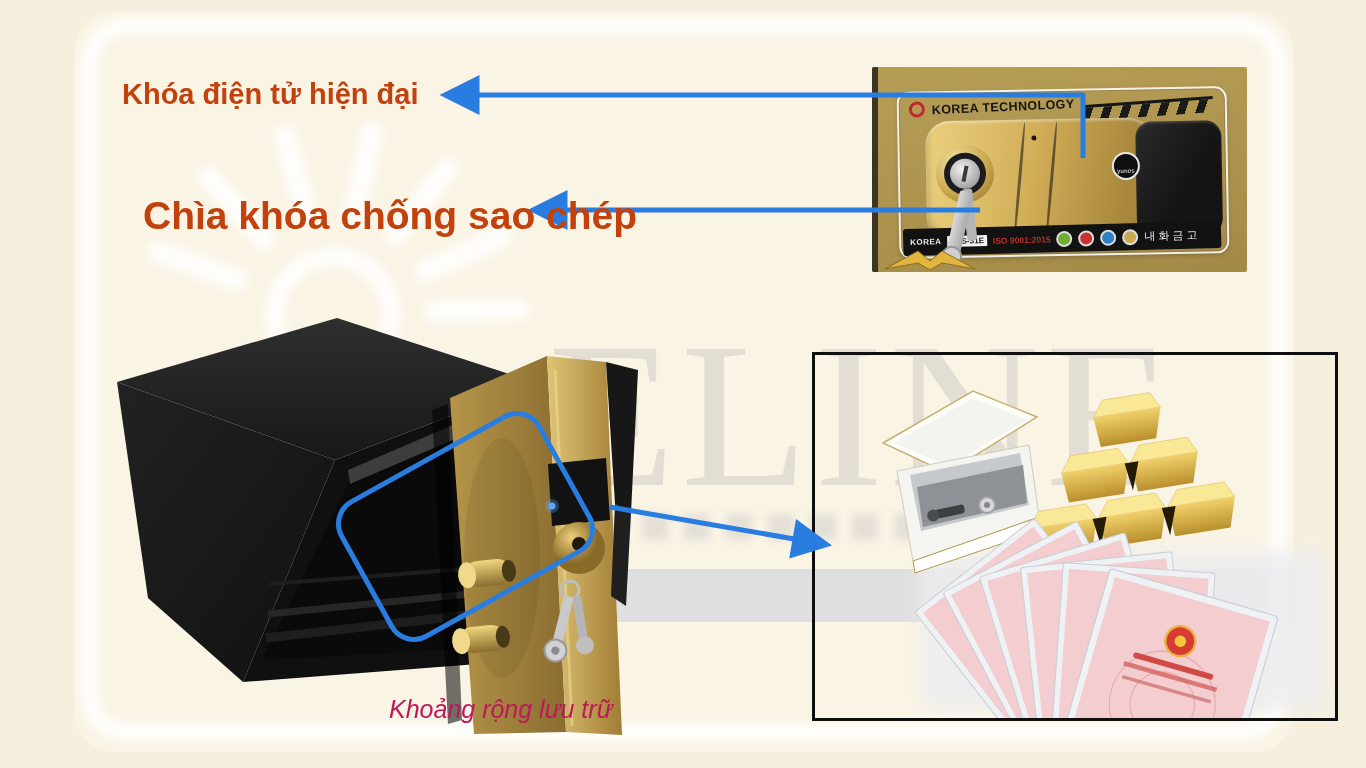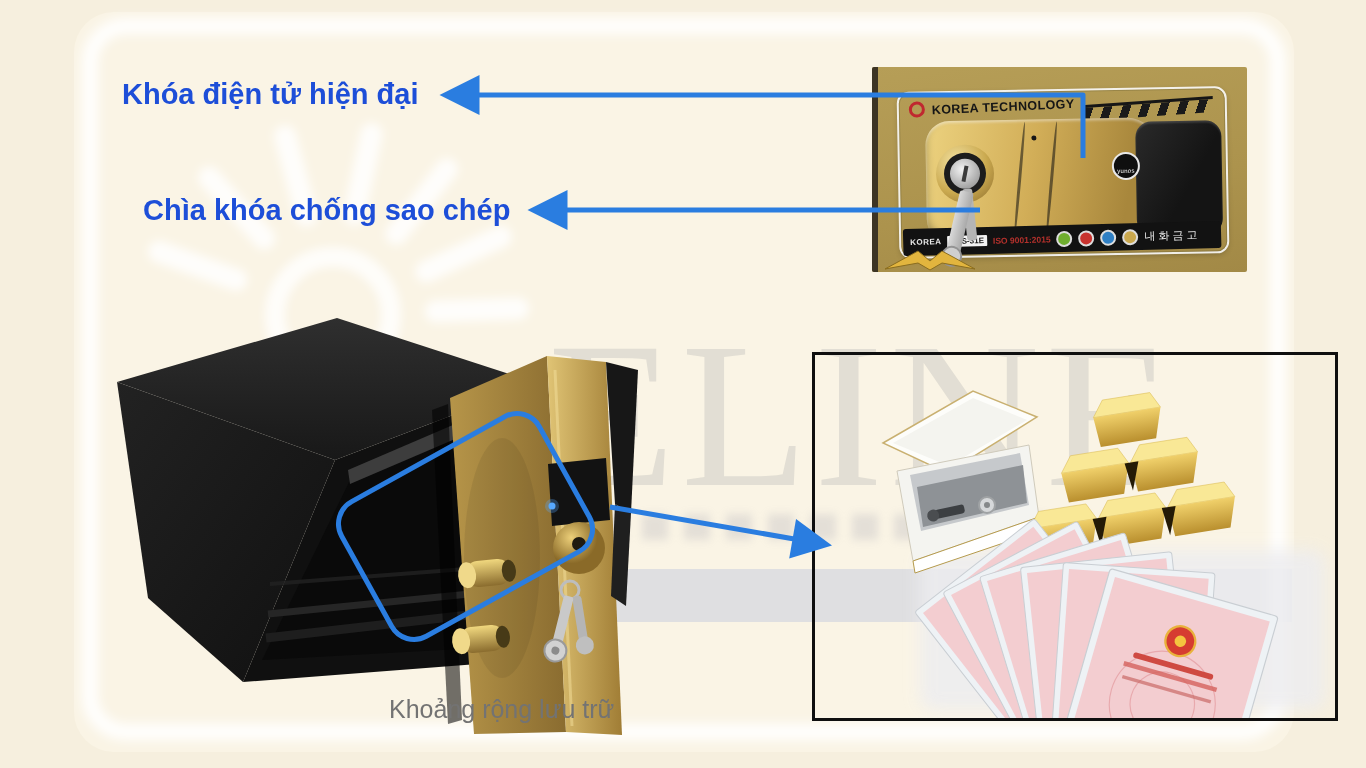--- a/index.html
+++ b/index.html
@@ -75,24 +75,24 @@
   
   .vbox{left:812px;top:352px;width:526px;height:369px;border:3px solid #0f0f0f;z-index:6;}
   .vbox svg{position:absolute;left:0;top:0;}
 
   
   .blue-rect{left:350px;top:447px;width:231px;height:159px;border:5px solid #2a7de0;
              border-radius:28px;transform:rotate(-29deg);z-index:7;}
   .arrows{left:0;top:0;z-index:8;pointer-events:none;}
 
   
-  .lbl{z-index:9;color:#1d4ed8;white-space:nowrap;}
+  .lbl{z-index:9;color:#c2410c;white-space:nowrap;}
   .lbl-1{left:122px;top:78px;font-size:29px;font-weight:700;}
-  .lbl-2{left:143px;top:194px;font-size:29px;font-weight:700;}
-  .lbl-3{left:389px;top:695px;font-size:25px;font-weight:400;color:#737373;}
+  .lbl-2{left:143px;top:194px;font-size:39px;font-weight:700;}
+  .lbl-3{left:389px;top:695px;font-size:25px;font-weight:400;color:#be185d;font-style:italic;}
 </style>
 </head>
 <body>
 
 <div id="stage">
 
   <div class="abs panel"></div>
 
   <div class="abs sun-ring"></div>
   <div class="abs ray" style="transform:rotate(-160deg) translateX(92px)"></div>

